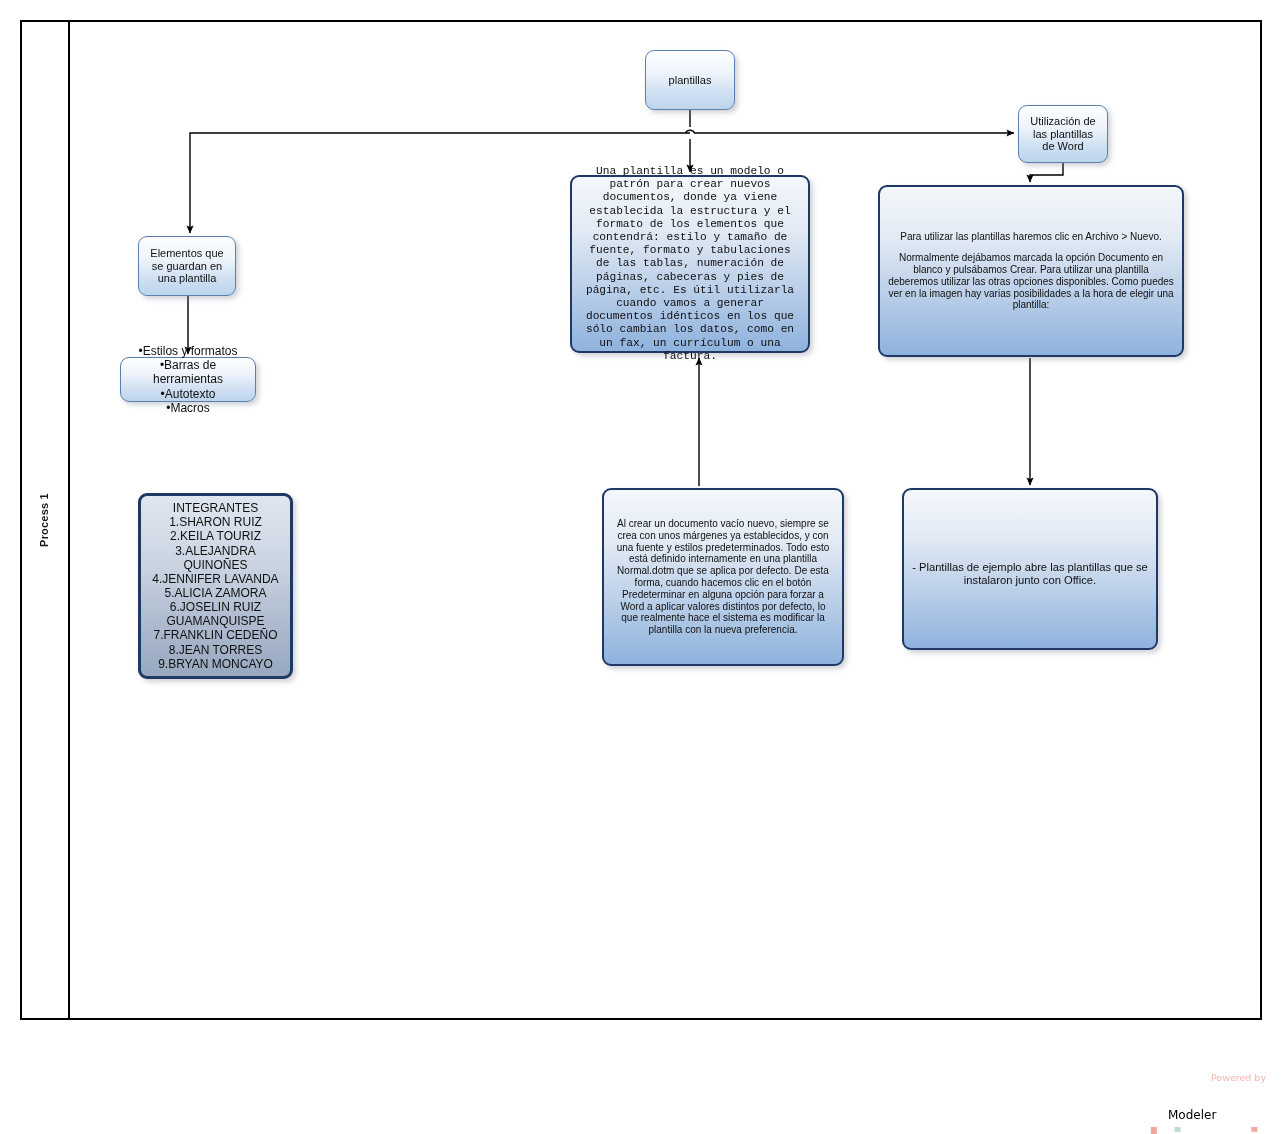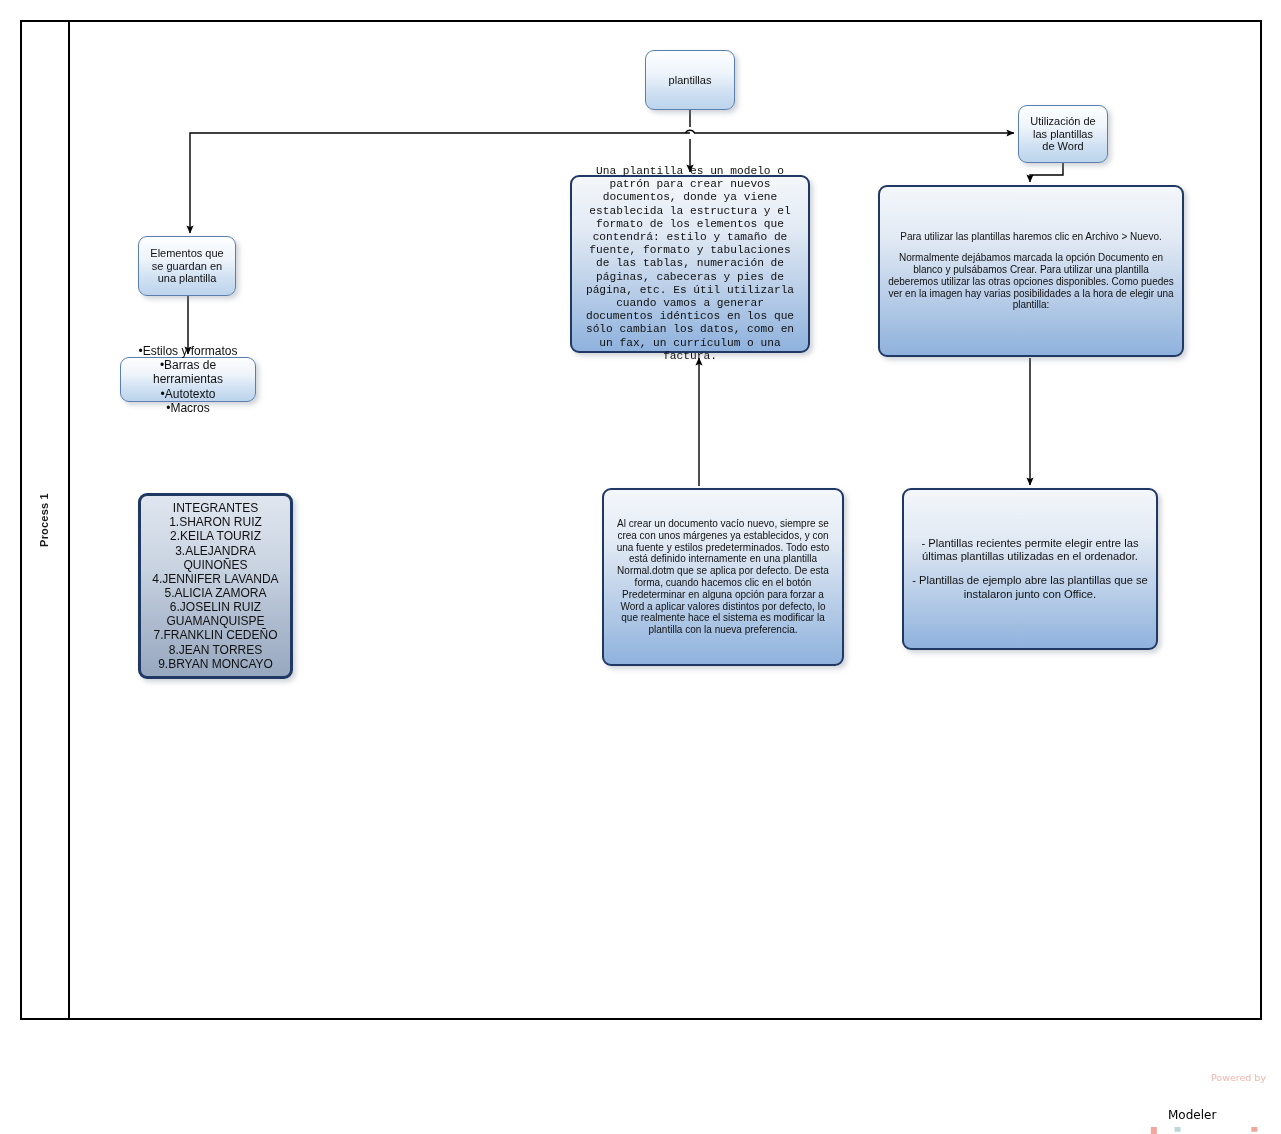--- a/index.html
+++ b/index.html
@@ -222,21 +222,20 @@
       <p>9.BRYAN  MONCAYO</p>
     </span>
 </div>
 
 <div class="node deep" id="n-documento">
   <span class="txt">Al crear un documento vacío nuevo, siempre se crea con unos márgenes ya establecidos, y con una fuente y estilos predeterminados. Todo esto está definido internamente en una plantilla Normal.dotm que se aplica por defecto. De esta forma, cuando hacemos clic en el botón Predeterminar en alguna opción para forzar a Word a aplicar valores distintos por defecto, lo que realmente hace el sistema es modificar la plantilla con la nueva preferencia.</span>
 </div>
 
 <div class="node deep" id="n-opciones">
   <span class="txt">
-      <p>- Plantillas recientes permite elegir entre las últimas plantillas utilizadas en el ordenador.</p>
       <p class="gap">- Plantillas de ejemplo abre las plantillas que se instalaron junto con Office.</p>
     </span>
 </div>
 
 <div id="bizagi">
   <span id="bz-powered">Powered by</span>
   <span id="bz-word"><span>b</span><span class="tealpart">iz</span><span>agi</span></span>
   <span id="bz-modeler">Modeler</span>
 </div>
 

